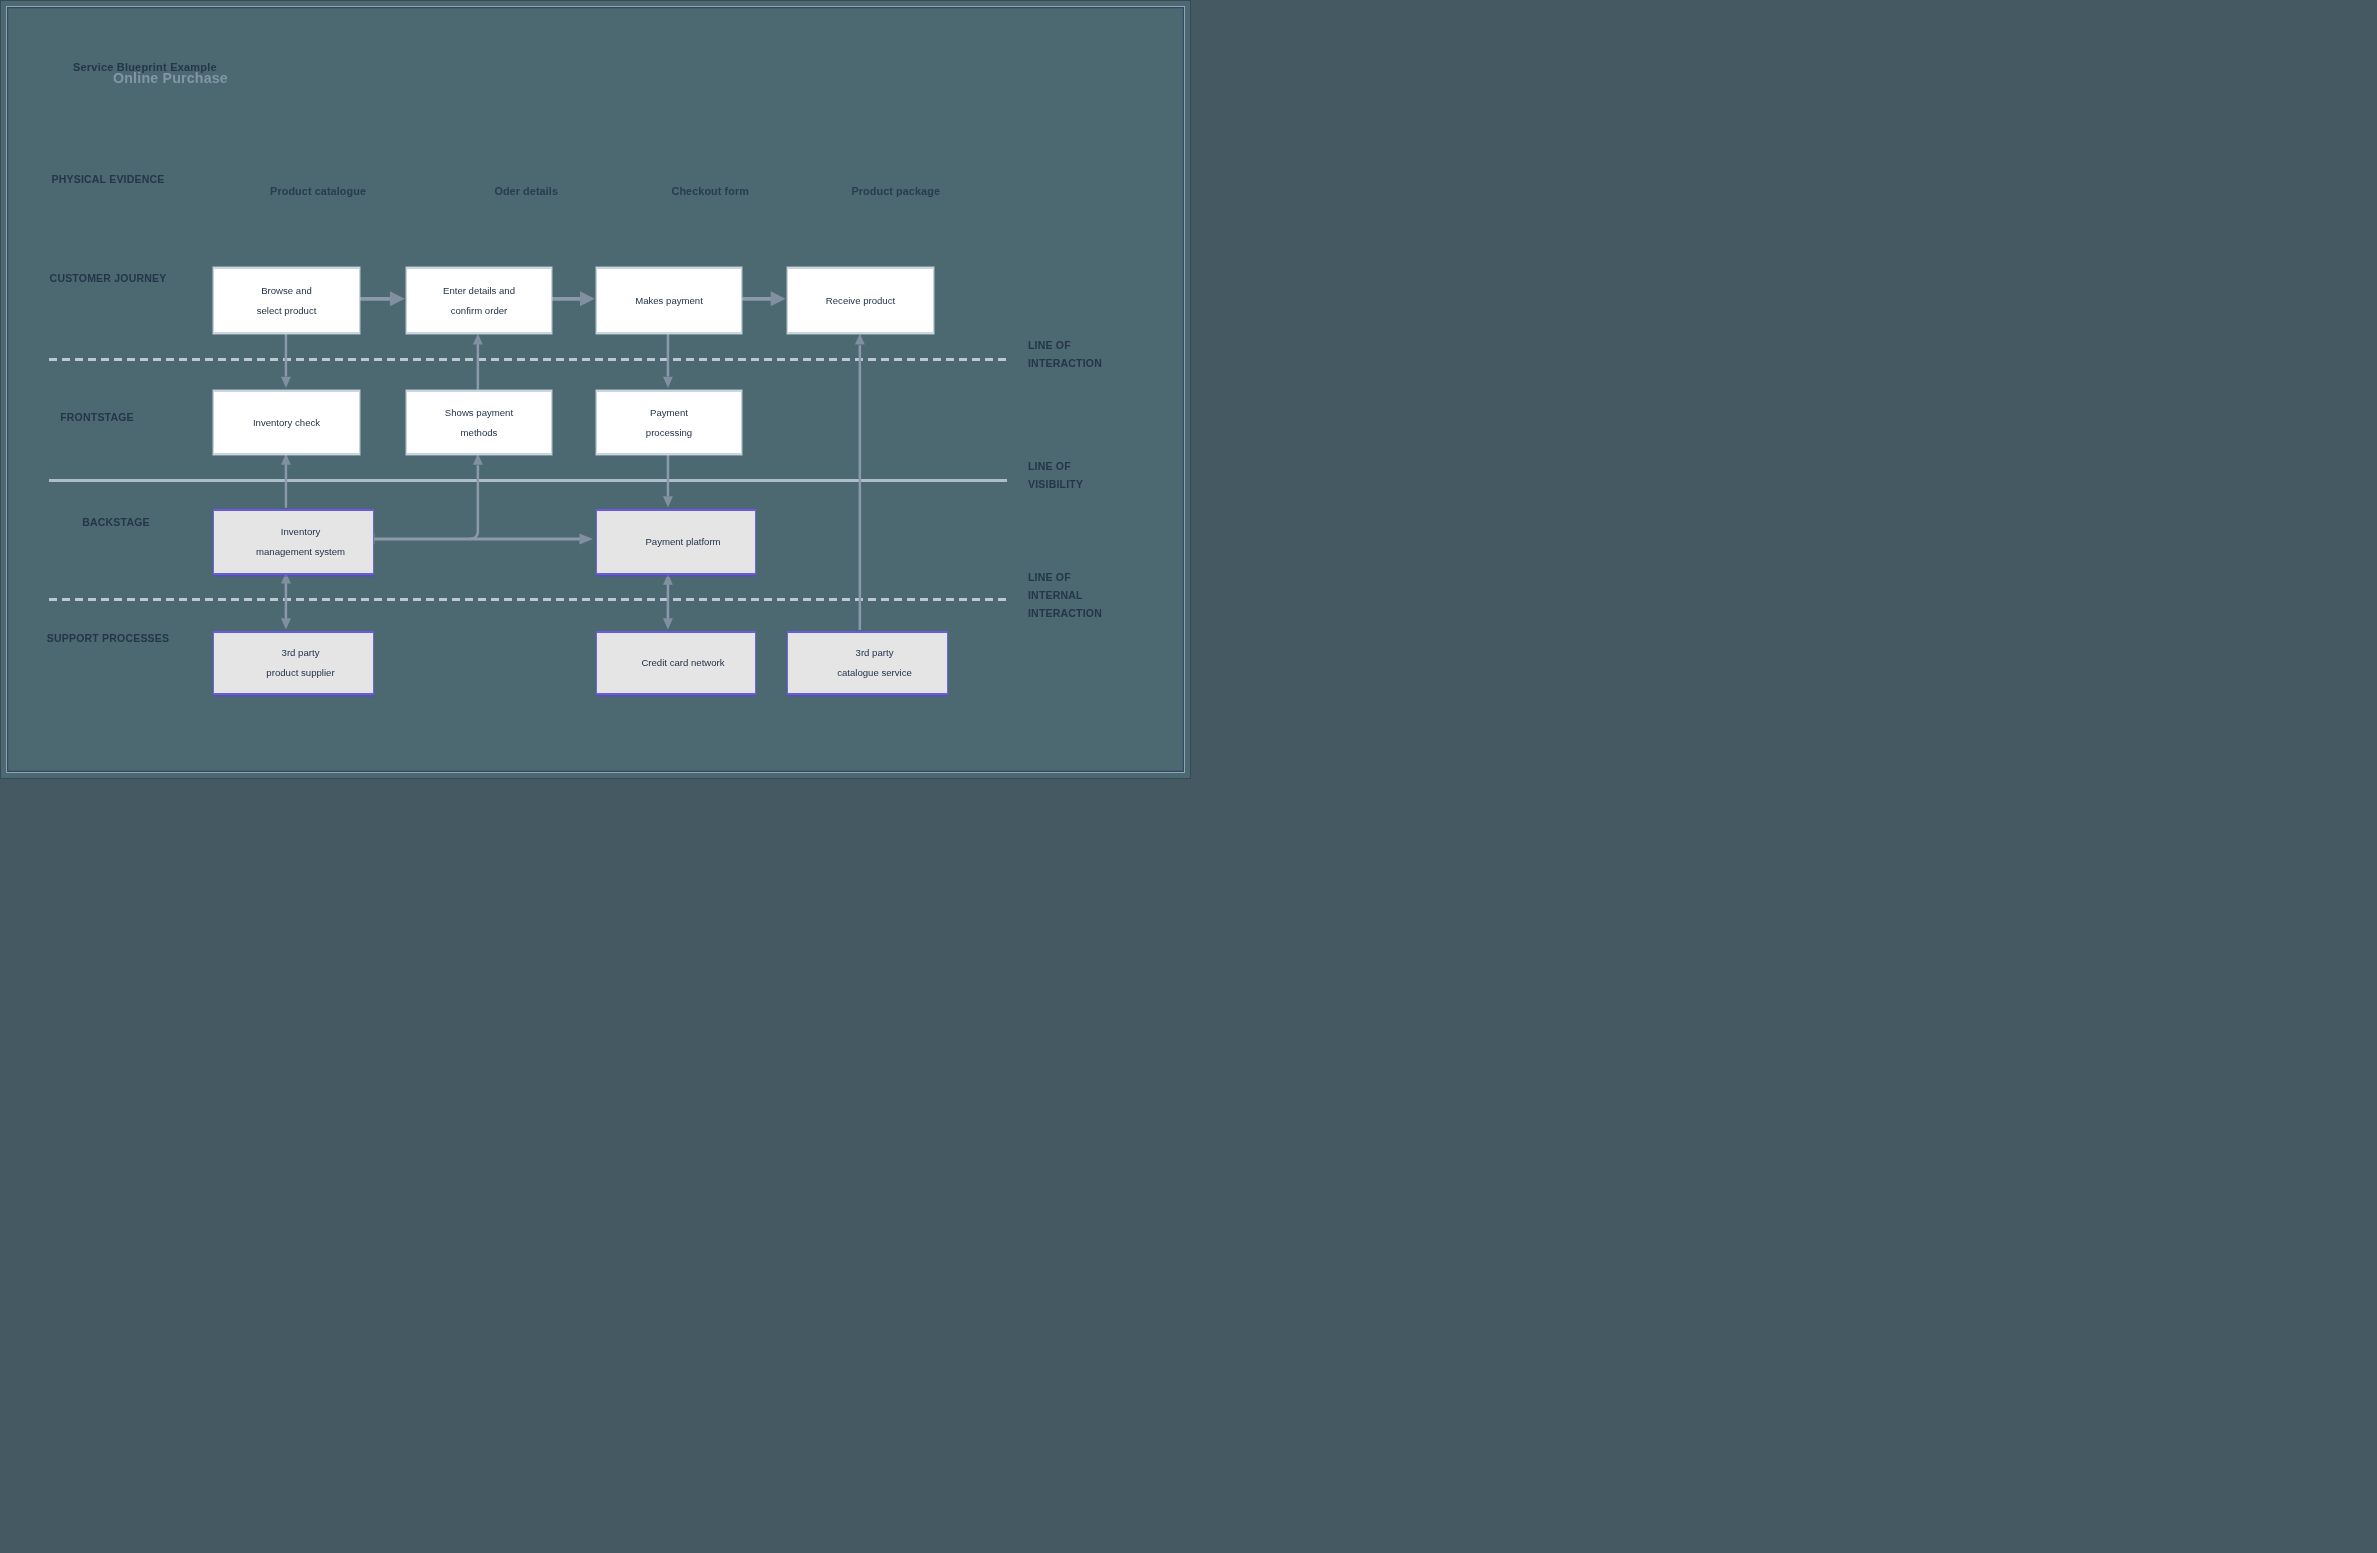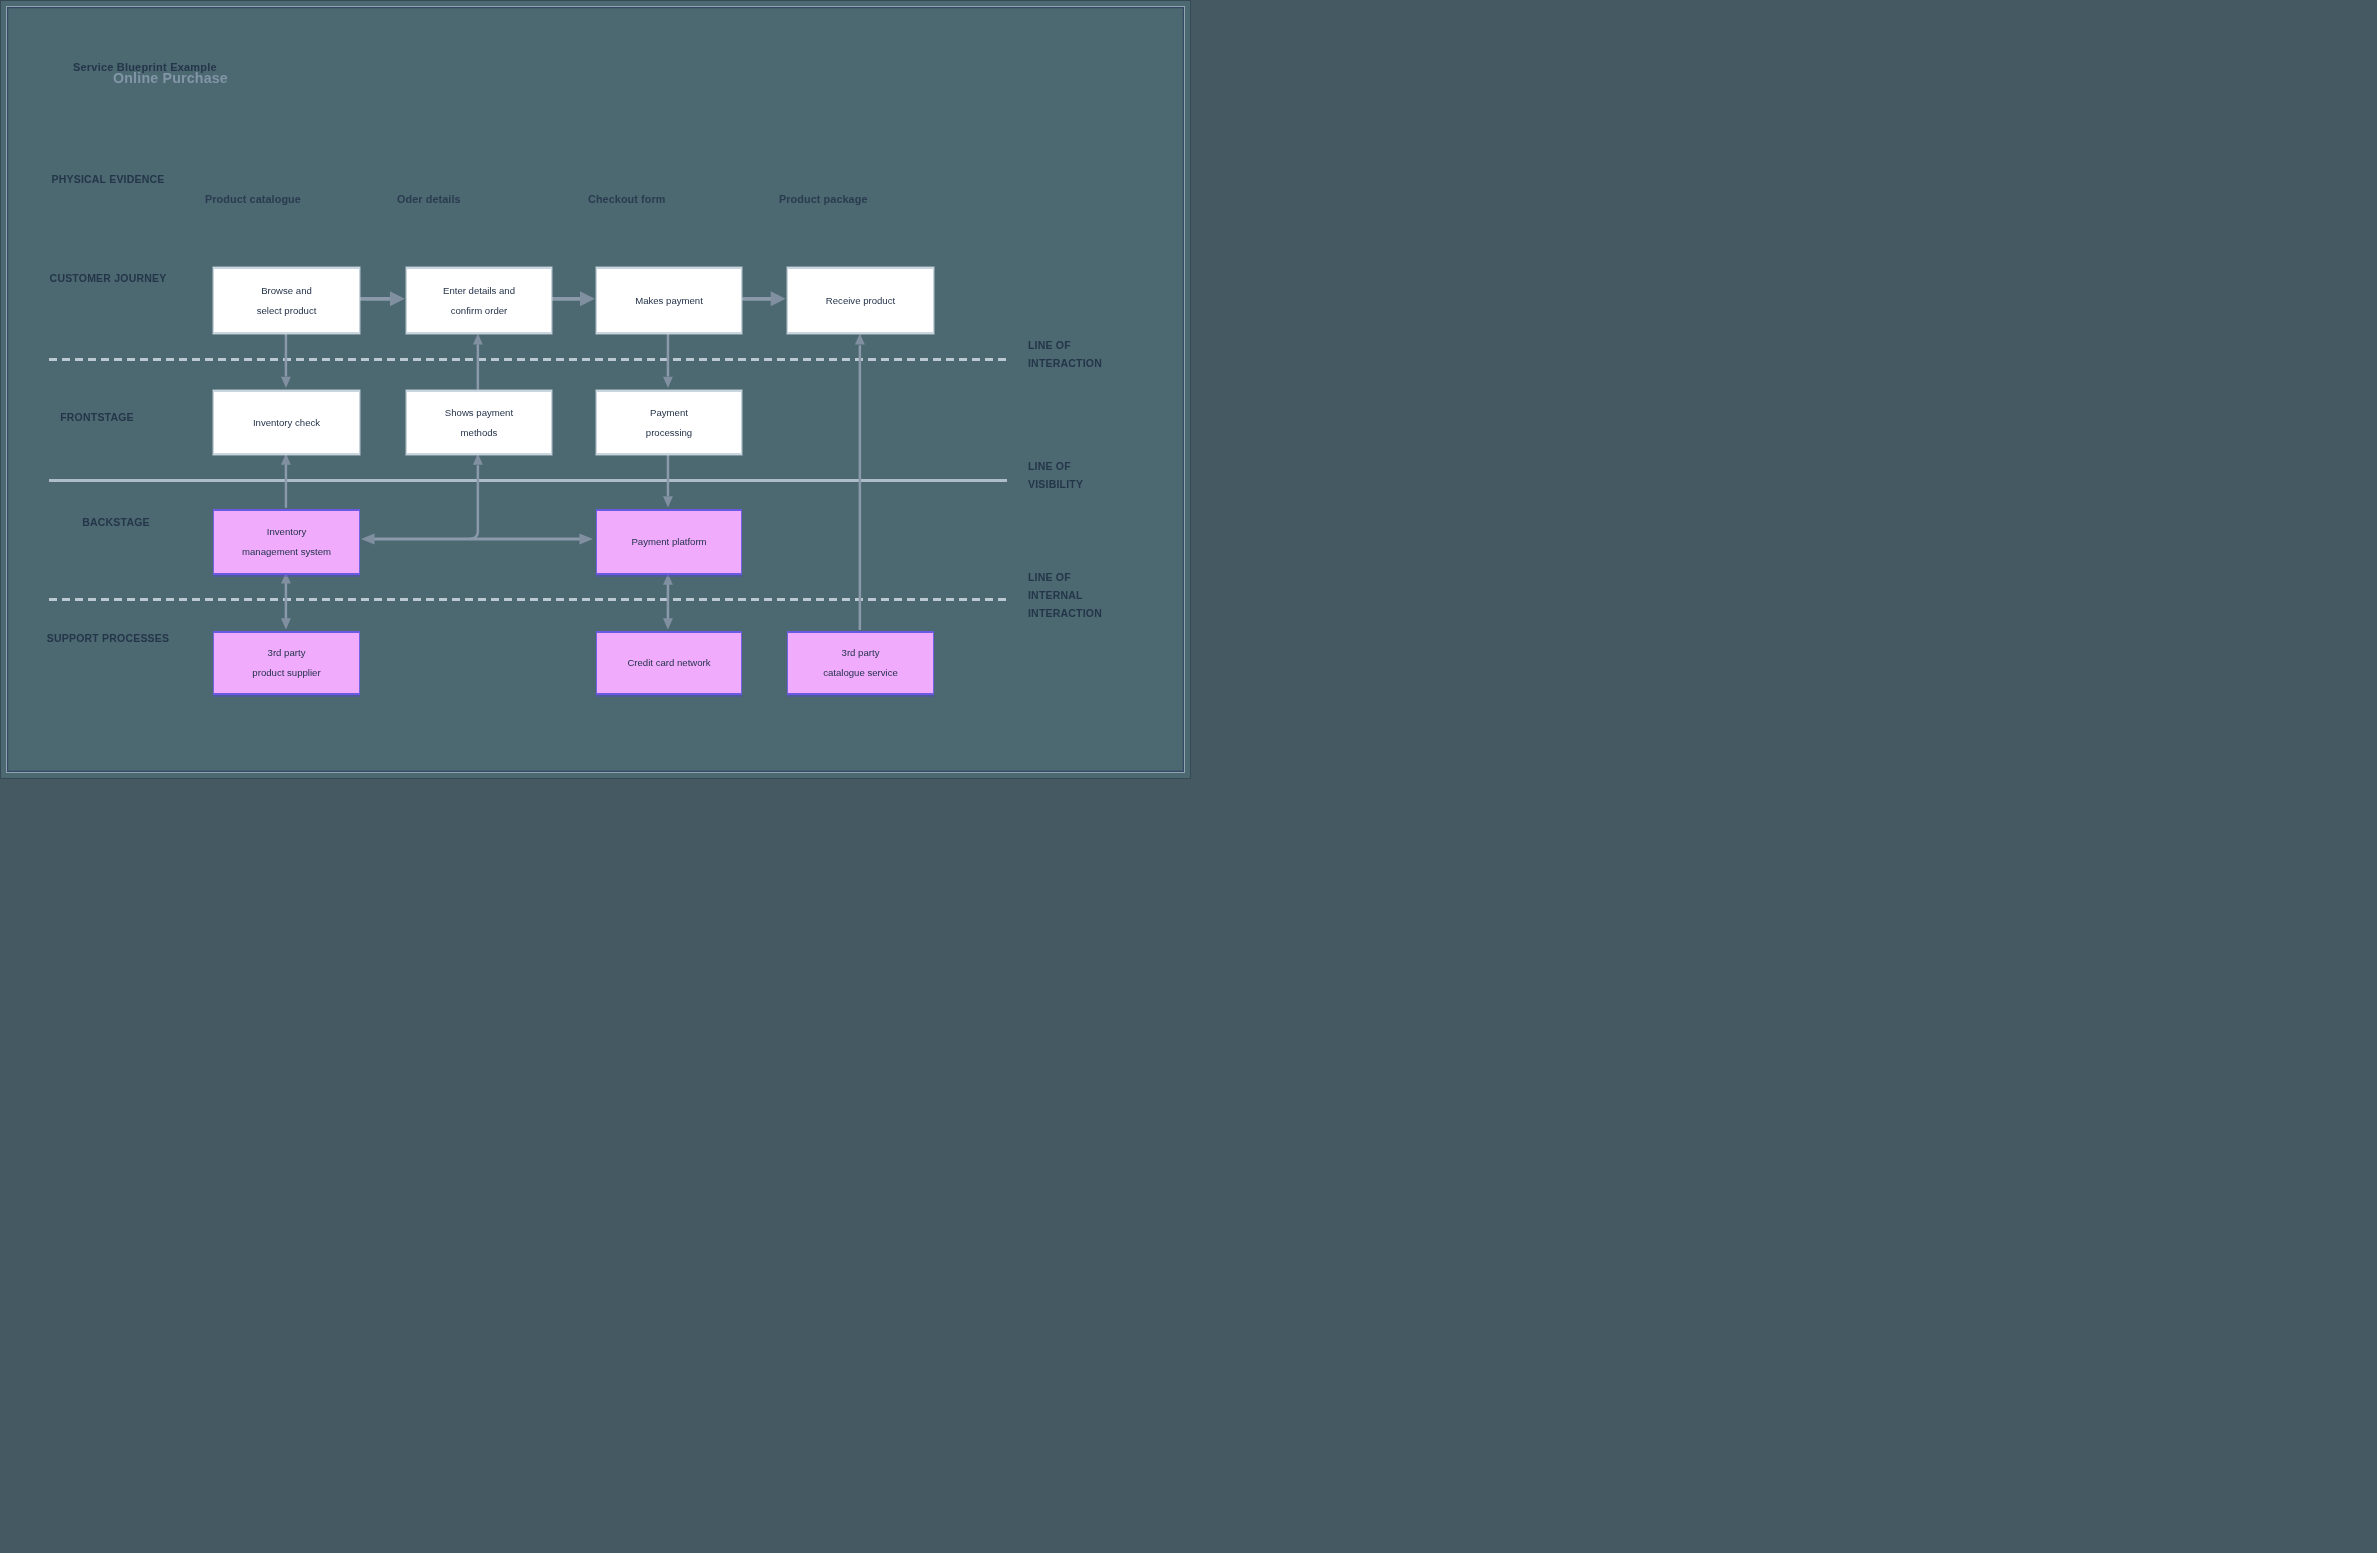--- a/index.html
+++ b/index.html
@@ -6,30 +6,30 @@
   body{background:#445962;font-family:"Liberation Sans",sans-serif;}
   .canvas{position:relative;width:1189px;height:777px;background:#4c6871;overflow:hidden;
           border:0.6px solid #36490 нап;}
   .canvas{border:0.6px solid #364954;}
   .frame{position:absolute;left:5px;top:5px;right:5px;bottom:5px;
          border:1.9px solid #92a3b1;box-shadow:inset 0 0 0 1.2px rgba(34,48,92,.55);pointer-events:none;}
   .title{position:absolute;left:72px;top:45px;font-size:11px;font-weight:bold;color:#243649;letter-spacing:0.2px;margin-top:15px;}
   .subtitle{position:absolute;left:72px;top:69px;font-size:14.2px;font-weight:bold;color:#8296a8;letter-spacing:0.2px;margin-left:40px;}
   .lane-label{position:absolute;width:124px;text-align:center;font-size:10.5px;font-weight:bold;
               color:#243649;line-height:1.7;letter-spacing:0.2px;}
-  .col-header{position:absolute;width:161px;text-align:left;font-size:10.8px;font-weight:bold;
-              color:#2a3c50;letter-spacing:0.1px;margin-top:8px;}
+  .col-header{position:absolute;width:161px;text-align:right;font-size:10.8px;font-weight:bold;
+              color:#2a3c50;letter-spacing:0.1px;}
   .node{position:absolute;display:flex;flex-direction:column;align-items:center;justify-content:center;
         text-align:right;font-size:9.6px;font-weight:500;color:#24334a;line-height:2.05;}
   .node-white{background:#ffffff;border:1.9px solid #c6d3dd;
               border-top:2.5px solid #c9d6e0;border-bottom:2.5px solid #c9d6e0;
               box-shadow:0 0 0 0.6px rgba(240,245,248,.55);}
-  .node-lav{background:#f0abfc;border-left:1.9px solid #7163e4;border-right:1.9px solid #7163e4;
+  .node-lav{background:#e5e5e5;border-left:1.9px solid #7163e4;border-right:1.9px solid #7163e4;
             border-top:2.5px solid #6a59e2;border-bottom:2.5px solid #6a59e2;
-            box-shadow:0 1.9px 0 rgba(86,70,200,.45);}
+            box-shadow:0 1.9px 0 rgba(86,70,200,.45);padding-left:14px;}
   .node span{display:block;}
   .dashline{position:absolute;height:2.5px;left:48px;width:958px;
             background:repeating-linear-gradient(to right,#bcc8d2 0 8px,rgba(0,0,0,0) 8px 13px);}
   .solidline{position:absolute;height:2.5px;left:48px;width:958px;background:#aebdc8;}
   .line-label{position:absolute;left:1027px;width:149px;font-size:10.5px;font-weight:bold;
               color:#243649;line-height:1.7;letter-spacing:0.2px;}
   svg.connectors{position:absolute;left:0;top:0;width:1189px;height:777px;}
   svg .shaft{stroke:#8a9aaa;fill:none;}
   svg .head{fill:#8090a1;stroke:none;}
 </style>

